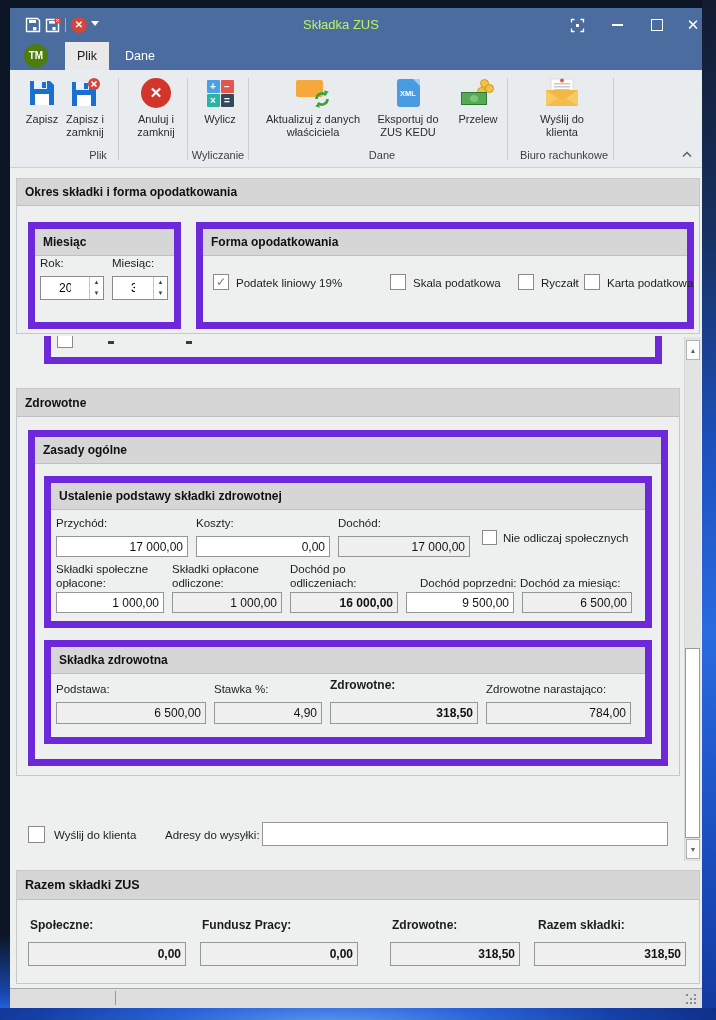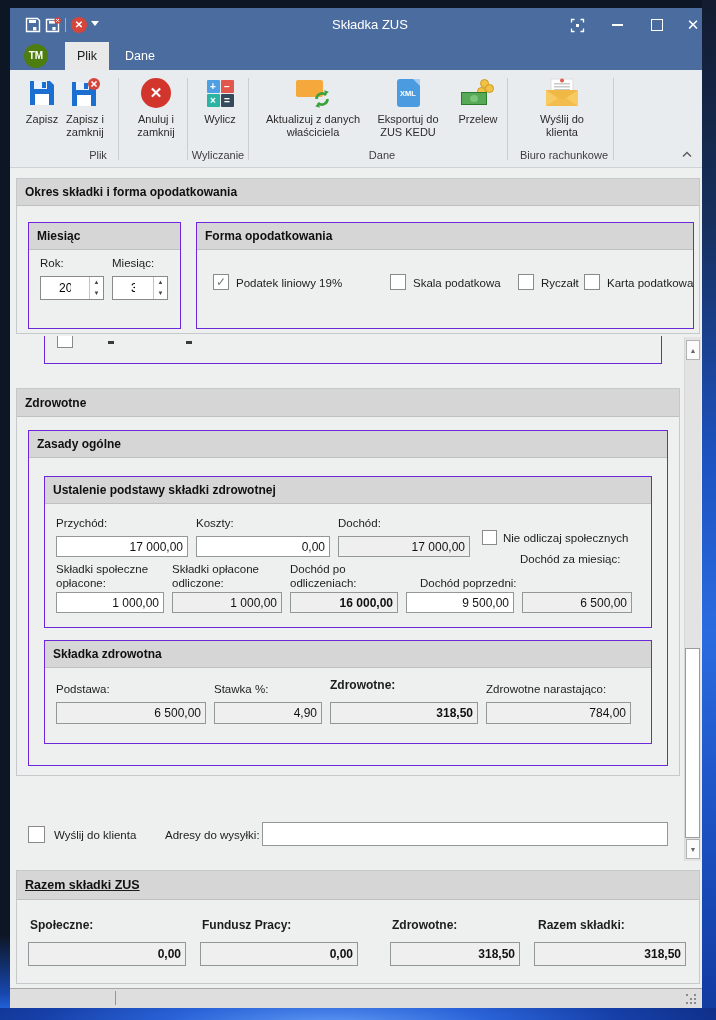--- a/index.html
+++ b/index.html
@@ -11,21 +11,21 @@
   .wp-right{left:702px;top:0;width:14px;height:1020px;
     background:linear-gradient(180deg,#131c30 0%,#16305e 22%,#1d52c0 45%,#2a6be0 62%,#1b4fc0 82%,#123a9e 100%);}
   .wp-bottom{left:0;top:1008px;width:716px;height:12px;
     background:radial-gradient(ellipse 430px 70px at 46% 150%, #5f9bf5 0%, #2a63d8 38%, #1640a8 68%, #0d2a80 100%);}
   .wp-bl{left:0;top:935px;width:10px;height:73px;background:linear-gradient(180deg,#0d1624 0%,#1747ae 80%,#2160d8 100%);}
 
   
   .window{left:10px;top:8px;width:692px;height:1000px;background:#eef0f0;}
 
   .titlebar{left:0;top:0;width:692px;height:34px;background:#4b6c9e;}
-  .wtitle{left:260px;top:0;width:200px;height:34px;line-height:34px;text-align:center;color:#ffffff;font-size:13px;}
+  .wtitle{left:231px;top:0;width:200px;height:34px;line-height:34px;text-align:center;color:#bef264;font-size:13px;}
   .qat-i{top:8px;width:17px;height:18px;display:flex;align-items:center;justify-content:center;cursor:default;}
   .qat-div{left:55px;top:10px;width:1px;height:14px;background:rgba(255,255,255,.45);}
   .qat-cancel{left:61px;top:9px;width:16px;height:16px;border-radius:50%;background:#d6453a;color:#fff;
      font-size:10px;line-height:16px;text-align:center;font-weight:bold;}
   .qat-caret{left:81px;top:13px;width:0;height:0;border-left:4px solid transparent;border-right:4px solid transparent;border-top:5px solid #fff;}
   .wbtn{top:0;width:30px;height:34px;display:flex;align-items:center;justify-content:center;color:#fff;font-size:13px;}
   .wbtn .sq{width:10px;height:10px;border:1px solid #fff;}
   .wbtn .mini{width:11px;height:1.5px;background:#fff;}
 
   .tabrow{left:0;top:34px;width:692px;height:28px;background:#4b6c9e;}
@@ -54,21 +54,21 @@
   .ic-xml{position:relative;width:23px;height:28px;background:#4b9be0;border-radius:3px;color:#fff;
      font-size:7.5px;font-weight:bold;display:flex;align-items:center;justify-content:center;}
   .ic-xml .fold{position:absolute;right:0;top:0;width:0;height:0;border-left:7px solid transparent;border-top:7px solid #a8cdf0;}
   .ic-money{position:relative;width:34px;height:28px;}
   .coin{position:absolute;width:9px;height:9px;border-radius:50%;background:#f2c245;border:1px solid #cf9a22;box-sizing:border-box;}
   .note{position:absolute;left:0;bottom:2px;width:26px;height:13px;background:#57a857;border:1px solid #2c7a2c;box-sizing:border-box;}
   .note i{position:absolute;left:8px;top:2px;width:8px;height:7px;border-radius:50%;background:#7cc47c;}
 
   
   .section{border:1px solid #c6c9cb;background:#eef0f0;}
-  .groupbox{border:1px solid #6d28d9;background:#eef0f0;}
+  .groupbox{border:7px solid #6d28d9;background:#eef0f0;}
   .hdr{height:26px;background:#d6d6d6;border-bottom:1px solid #c0c0c0;display:flex;align-items:center;
        padding-left:8px;font-weight:bold;font-size:12px;color:#101010;}
   .lbl{font-size:11.5px;color:#1c1c1c;line-height:14px;}
   .lbl.b{font-weight:bold;font-size:12px;}
   .fld{height:21px;border:1px solid #939798;background:#fff;font-family:inherit;font-size:12px;color:#111;
        text-align:right;padding:0 4px;}
   .fld.ro{background:#efefef;}
   .fld.bold{font-weight:bold;padding-left:15px;}
   .cb{width:16px;height:16px;background:#fff;border:1px solid #8a8a8a;text-align:center;line-height:14px;
       font-size:12px;color:#787878;}
@@ -332,21 +332,21 @@
   <input class="abs fld" style="left: 186px; top: 528px; width: 134px;" value="0,00">
   <div class="abs lbl" style="left:328px;top:508px;">Dochód:</div>
   <input class="abs fld ro" style="left: 328px; top: 528px; width: 132px;" readonly="" value="17 000,00">
   <div class="abs cb" style="left:472px;top:522px;width:15px;height:15px;"><span>✓</span></div>
   <div class="abs lbl" style="left:493px;top:523px;">Nie odliczaj społecznych</div>
 
   <div class="abs lbl" style="left:46px;top:554px;width:106px;">Składki społeczne opłacone:</div>
   <div class="abs lbl" style="left:162px;top:554px;width:110px;">Składki opłacone odliczone:</div>
   <div class="abs lbl" style="left:280px;top:554px;width:102px;">Dochód po odliczeniach:</div>
   <div class="abs lbl" style="left:394px;top:568px;padding-left:16px;">Dochód poprzedni:</div>
-  <div class="abs lbl" style="left:510px;top:544px;text-align:right;">Dochód za miesiąc:</div>
+  <div class="abs lbl" style="left:510px;top:568px;text-align:right;">Dochód za miesiąc:</div>
 
   <input class="abs fld" style="left: 46px; top: 584px; width: 108px;" value="1 000,00">
   <input class="abs fld ro" style="left: 162px; top: 584px; width: 110px;" readonly="" value="1 000,00">
   <input class="abs fld ro bold" style="left: 280px; top: 584px; width: 108px;" readonly="" value="16 000,00">
   <input class="abs fld" style="left: 396px; top: 584px; width: 108px;" value="9 500,00">
   <input class="abs fld ro" style="left: 512px; top: 584px; width: 110px;" readonly="" value="6 500,00">
 
   <div class="abs groupbox" style="left:34px;top:632px;width:608px;height:104px;">
     <div class="hdr">Składka zdrowotna</div>
   </div>
@@ -362,21 +362,21 @@
   <div class="abs cb" style="left:18px;top:818px;width:17px;height:17px;"><span>✓</span></div>
   <div class="abs lbl" style="left:44px;top:820px;">Wyślij do klienta</div>
   <div class="abs lbl" style="left:155px;top:820px;">Adresy do wysyłki:</div>
   <input class="abs txt" style="left: 252px; top: 814px; width: 406px;" value="">
 
   <div class="abs sb-track"></div>
   <div class="abs sb-btn" style="top:332px;">▲</div>
   <div class="abs sb-thumb"></div>
   <div class="abs sb-btn" style="top:831px;">▼</div>
 
-  <div class="abs section" style="left:6px;top:862px;width:684px;height:114px;text-decoration:underline;">
+  <div class="abs section" style="left:6px;top:862px;width:684px;height:114px;">
     <div class="hdr" style="height:28px;font-size:12.5px;">Razem składki ZUS</div>
   </div>
   <div class="abs lbl b" style="left:20px;top:910px;">Społeczne:</div>
   <div class="abs lbl b" style="left:192px;top:910px;">Fundusz Pracy:</div>
   <div class="abs lbl b" style="left:382px;top:910px;">Zdrowotne:</div>
   <div class="abs lbl b" style="left:528px;top:910px;">Razem składki:</div>
   <input class="abs fld ro bold" style="left: 18px; top: 934px; width: 158px; height: 24px;" readonly="" value="0,00">
   <input class="abs fld ro bold" style="left: 190px; top: 934px; width: 158px; height: 24px;" readonly="" value="0,00">
   <input class="abs fld ro bold" style="left: 380px; top: 934px; width: 130px; height: 24px;" readonly="" value="318,50">
   <input class="abs fld ro bold" style="left: 524px; top: 934px; width: 152px; height: 24px;" readonly="" value="318,50">

